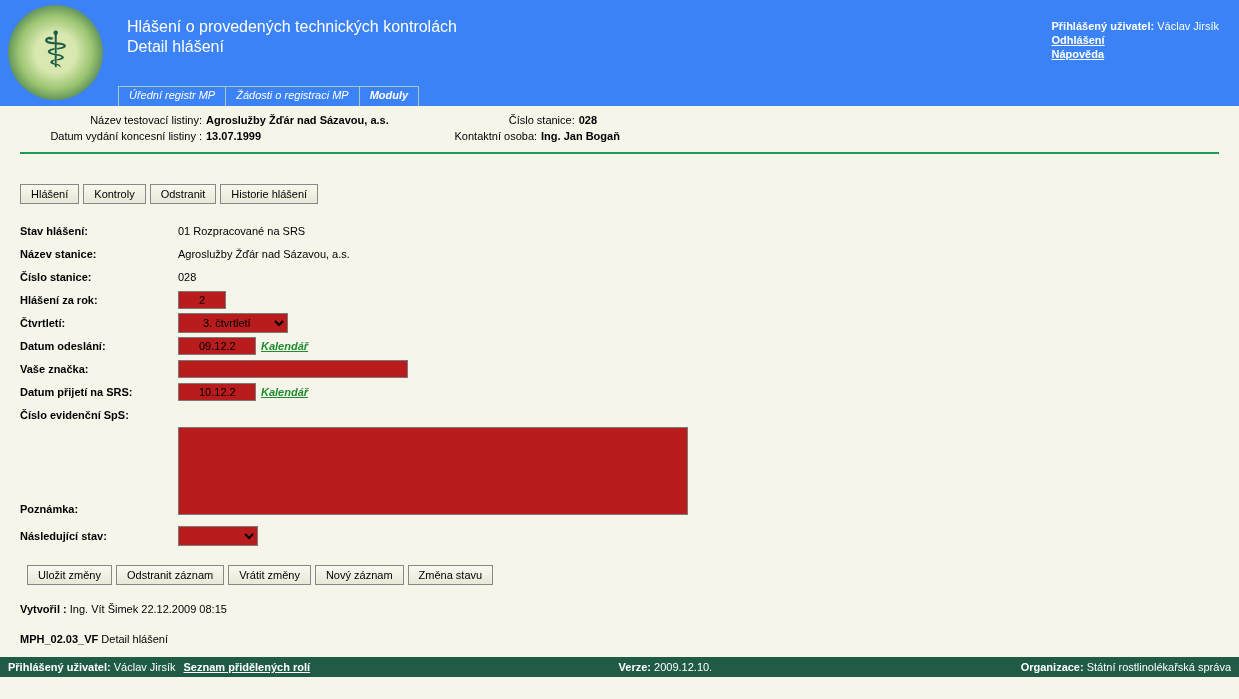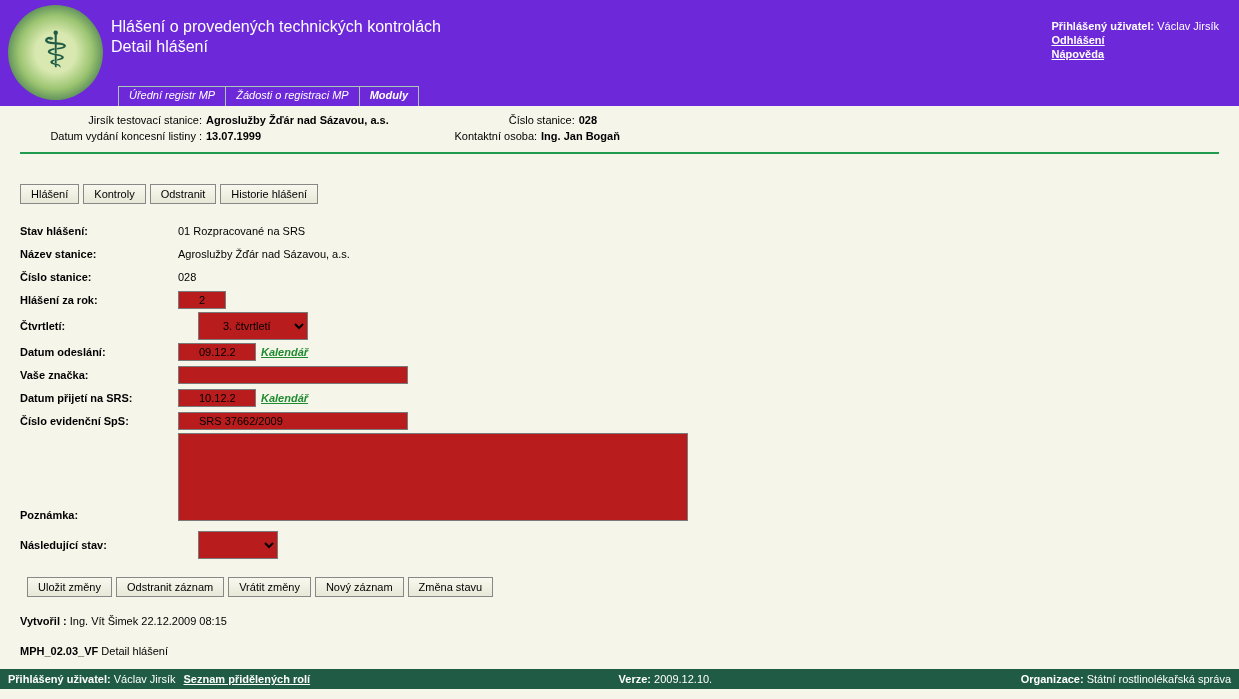--- a/index.html
+++ b/index.html
@@ -1,17 +1,17 @@
 <!DOCTYPE html>
 <html><head>
 <meta charset="utf-8">
 <style>
 * { box-sizing: border-box; margin: 0; padding: 0; }
 body { font-family: Verdana, Arial, sans-serif; font-size: 11px; background: #f6f5ea; width: 1239px; }
-.header { background: #6d28d9; color: #fff; height: 106px; position: relative; display: flex; align-items: flex-start; }
+.header { background: #3b82f6; color: #fff; height: 106px; position: relative; display: flex; align-items: flex-start; gap: 16px; }
 .logo { width: 95px; height: 95px; margin: 5px 8px; background: radial-gradient(circle,#d8e8b0 30%,#9bc470 55%,#1f5b45 90%); border-radius: 50%; position: relative; }
 .logo::after { content:"⚕"; position:absolute; top:50%; left:50%; transform:translate(-50%,-55%); font-size:50px; color:#1f5b45; }
 .header-center { padding-top: 18px; flex:1; }
 .header-center h1 { font-size: 16px; font-weight: normal; }
 .header-center h2 { font-size: 16px; font-weight: normal; margin-top: 2px; }
 .header-right { padding: 20px 20px 0 0; text-align:left; font-size:11px; }
 .header-right .lbl { font-weight: bold; }
 .header-right a { color:#fff; text-decoration: underline; font-weight:bold; display:block; margin-top:2px; }
 .menubar { position:absolute; left:118px; bottom:0; height:20px; display:flex; border:1px solid #aac8b8; border-bottom:none;font-style:italic; }
 .menubar .mitem { padding:2px 10px; color:#fff; font-size:11px; border-right:1px solid #aac8b8; white-space:nowrap; cursor:pointer; }
@@ -25,21 +25,21 @@
 .toolbar { margin:30px 20px 16px 20px; display:flex; gap:4px; }
 .btn { background:linear-gradient(#f8f8ee,#e8e8d8); border:1px solid #888; padding:3px 10px; font-size:11px; font-family:inherit; cursor:pointer; }
 .formarea { margin:0 20px; }
 .frow { display:flex; align-items:center; min-height:22px; margin-bottom:1px; }
 .flabel { width:158px; font-weight:bold; font-size:11px; }
 .fval { font-size:11px; }
 .tinput { font-family:inherit; font-size:11px; border:1px solid #7a7a7a; padding:2px 20px; background:#b91c1c; }
 .tinput.year { width:48px; }
 .tinput.date { width:78px; }
 .tinput.med { width:230px; }
-select.tinput { height:28px;margin-left:20px; }
+select.tinput { height:20px; }
 .link { color:#1f8b30; font-weight:bold; font-style:italic; text-decoration:underline; margin-left:5px; cursor:pointer; }
 textarea.tinput { width:510px; height:88px; resize:none; }
 .actionbar { margin:18px 20px 0 20px; display:flex; gap:4px;padding-left:7px; }
 .metaline { margin:18px 20px 0 20px; font-size:11px; }
 .metaline .b { font-weight:bold; }
 .footer { background:#1f5b45; color:#fff; height:20px; margin-top:12px; display:flex; align-items:center; padding:0 8px; font-size:11px; }
 .footer .fseg { display:flex; align-items:center; }
 .footer .b { font-weight:bold; }
 .footer a { color:#fff; text-decoration:underline; font-weight:bold; margin-left:8px; }
 .footer .spacer { flex:1; }
@@ -62,21 +62,21 @@
   <div class="menubar">
     <div class="mitem">Úřední registr MP</div>
     <div class="mitem">Žádosti o registraci MP</div>
     <div class="mitem">Moduly</div>
   </div>
 </div>
 
 <div class="infobar">
   <div class="inforow">
     <div class="infocell">
-        <div class="il" style="width:186px">Jirsík testovací stanice:</div>
+        <div class="il" style="width:186px">Název testovací listiny:</div>
         <div class="iv">Agroslužby Žďár nad Sázavou, a.s.</div>
       </div>
     <div class="infocell" style="margin-left:110px">
         <div class="il" style="width:80px">Číslo stanice:</div>
         <div class="iv">028</div>
       </div>
   </div>
   <div class="inforow">
     <div class="infocell">
         <div class="il" style="width:186px">Datum vydání koncesní listiny :</div>
@@ -127,21 +127,20 @@
       <div class="flabel">Vaše značka:</div>
       <input class="tinput med" value="" style="">
     </div>
   <div class="frow">
       <div class="flabel">Datum přijetí na SRS:</div>
       <input class="tinput date" value="10.12.2009" style="">
       <span class="link">Kalendář</span>
     </div>
   <div class="frow">
       <div class="flabel">Číslo evidenční SpS:</div>
-      <input class="tinput med" value="SRS 37662/2009" style="">
     </div>
   <div class="frow" style="align-items:flex-end">
       <div class="flabel">Poznámka:</div>
       <textarea class="tinput" style=""></textarea>
     </div>
   <div class="frow" style="margin-top:10px">
       <div class="flabel">Následující stav:</div>
       <select class="tinput" style="width:80px"><option></option></select>
     </div>
 </div>

